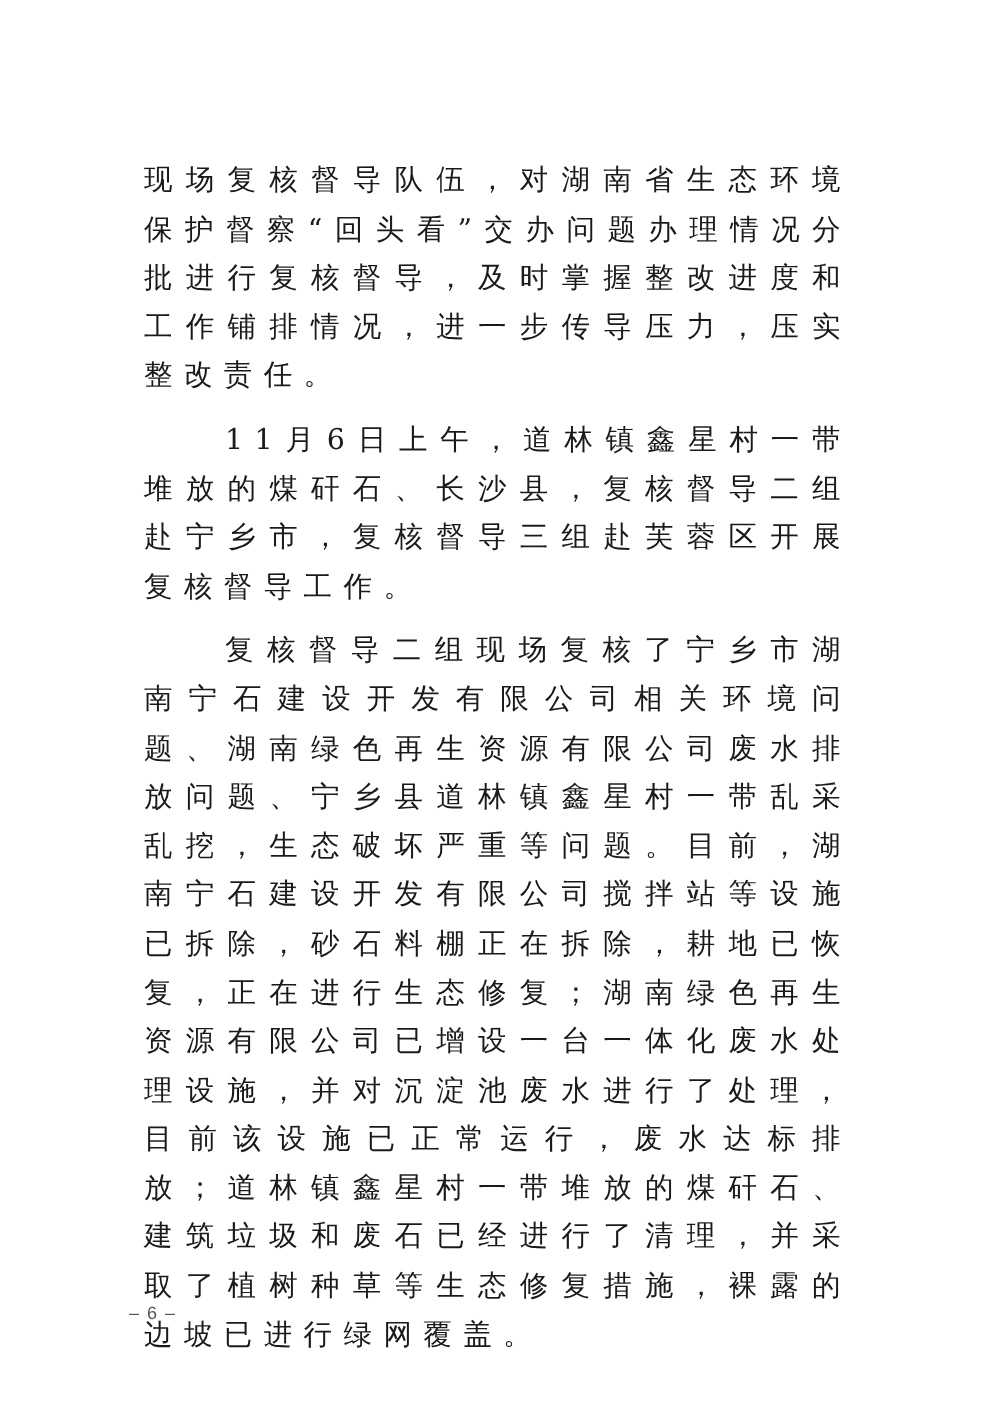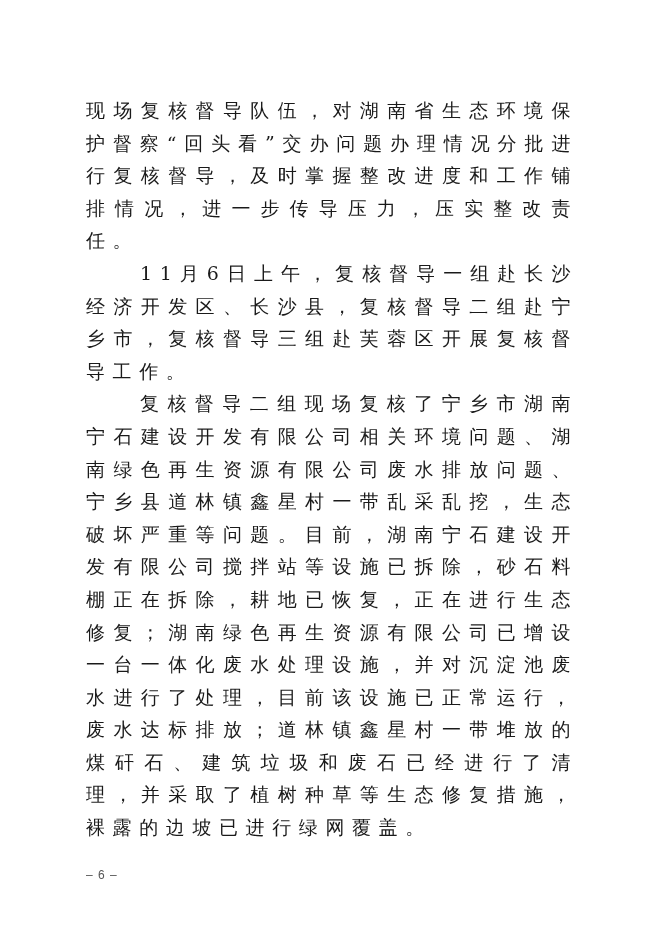--- a/index.html
+++ b/index.html
@@ -2,31 +2,31 @@
 <html><head>
 <meta charset="utf-8">
 <style>
   html, body { margin: 0; padding: 0; background: #ffffff; }
   body { width: 662px; height: 936px; position: relative; overflow: hidden; }
   .page {
     position: absolute; left: 86px; top: 94px; width: 492px;
     font-family: "DejaVu Serif", "Liberation Serif", serif;
     font-size: 19px; color: #1a1a1a; line-height: 32.6px;
   }
-  .para { margin: 0; text-align: justify; text-align-last: left; letter-spacing: 7.6px; word-break: break-all; }
+  .para { margin: 10px; text-align: justify; text-align-last: left; letter-spacing: 7.6px; word-break: break-all; }
   .para.indent { text-indent: 54px; }
   .footer {
     position: absolute; left: 86px; top: 868px;
     font-family: "Liberation Sans", sans-serif; font-size: 12px; color: #555;
     letter-spacing: 1px;
   }
 </style>
 </head>
 <body>
 
 <div class="page">
   <p class="para">现场复核督导队伍，对湖南省生态环境保护督察“回头看”交办问题办理情况分批进行复核督导，及时掌握整改进度和工作铺排情况，进一步传导压力，压实整改责任。</p>
-  <p class="para indent">11月6日上午，复核督导一组赴长沙经济开发区、长沙县，复核督导二组赴宁乡市，复核督导三组赴芙蓉区开展复核督导工作。</p>
+  <p class="para indent">11月6日上午，道林镇鑫星村一带堆放的煤矸石、长沙县，复核督导二组赴宁乡市，复核督导三组赴芙蓉区开展复核督导工作。</p>
   <p class="para indent">复核督导二组现场复核了宁乡市湖南宁石建设开发有限公司相关环境问题、湖南绿色再生资源有限公司废水排放问题、宁乡县道林镇鑫星村一带乱采乱挖，生态破坏严重等问题。目前，湖南宁石建设开发有限公司搅拌站等设施已拆除，砂石料棚正在拆除，耕地已恢复，正在进行生态修复；湖南绿色再生资源有限公司已增设一台一体化废水处理设施，并对沉淀池废水进行了处理，目前该设施已正常运行，废水达标排放；道林镇鑫星村一带堆放的煤矸石、建筑垃圾和废石已经进行了清理，并采取了植树种草等生态修复措施，裸露的边坡已进行绿网覆盖。</p>
 
 </div>
 
 <div class="footer">– 6 –</div>
 
 </body></html>

